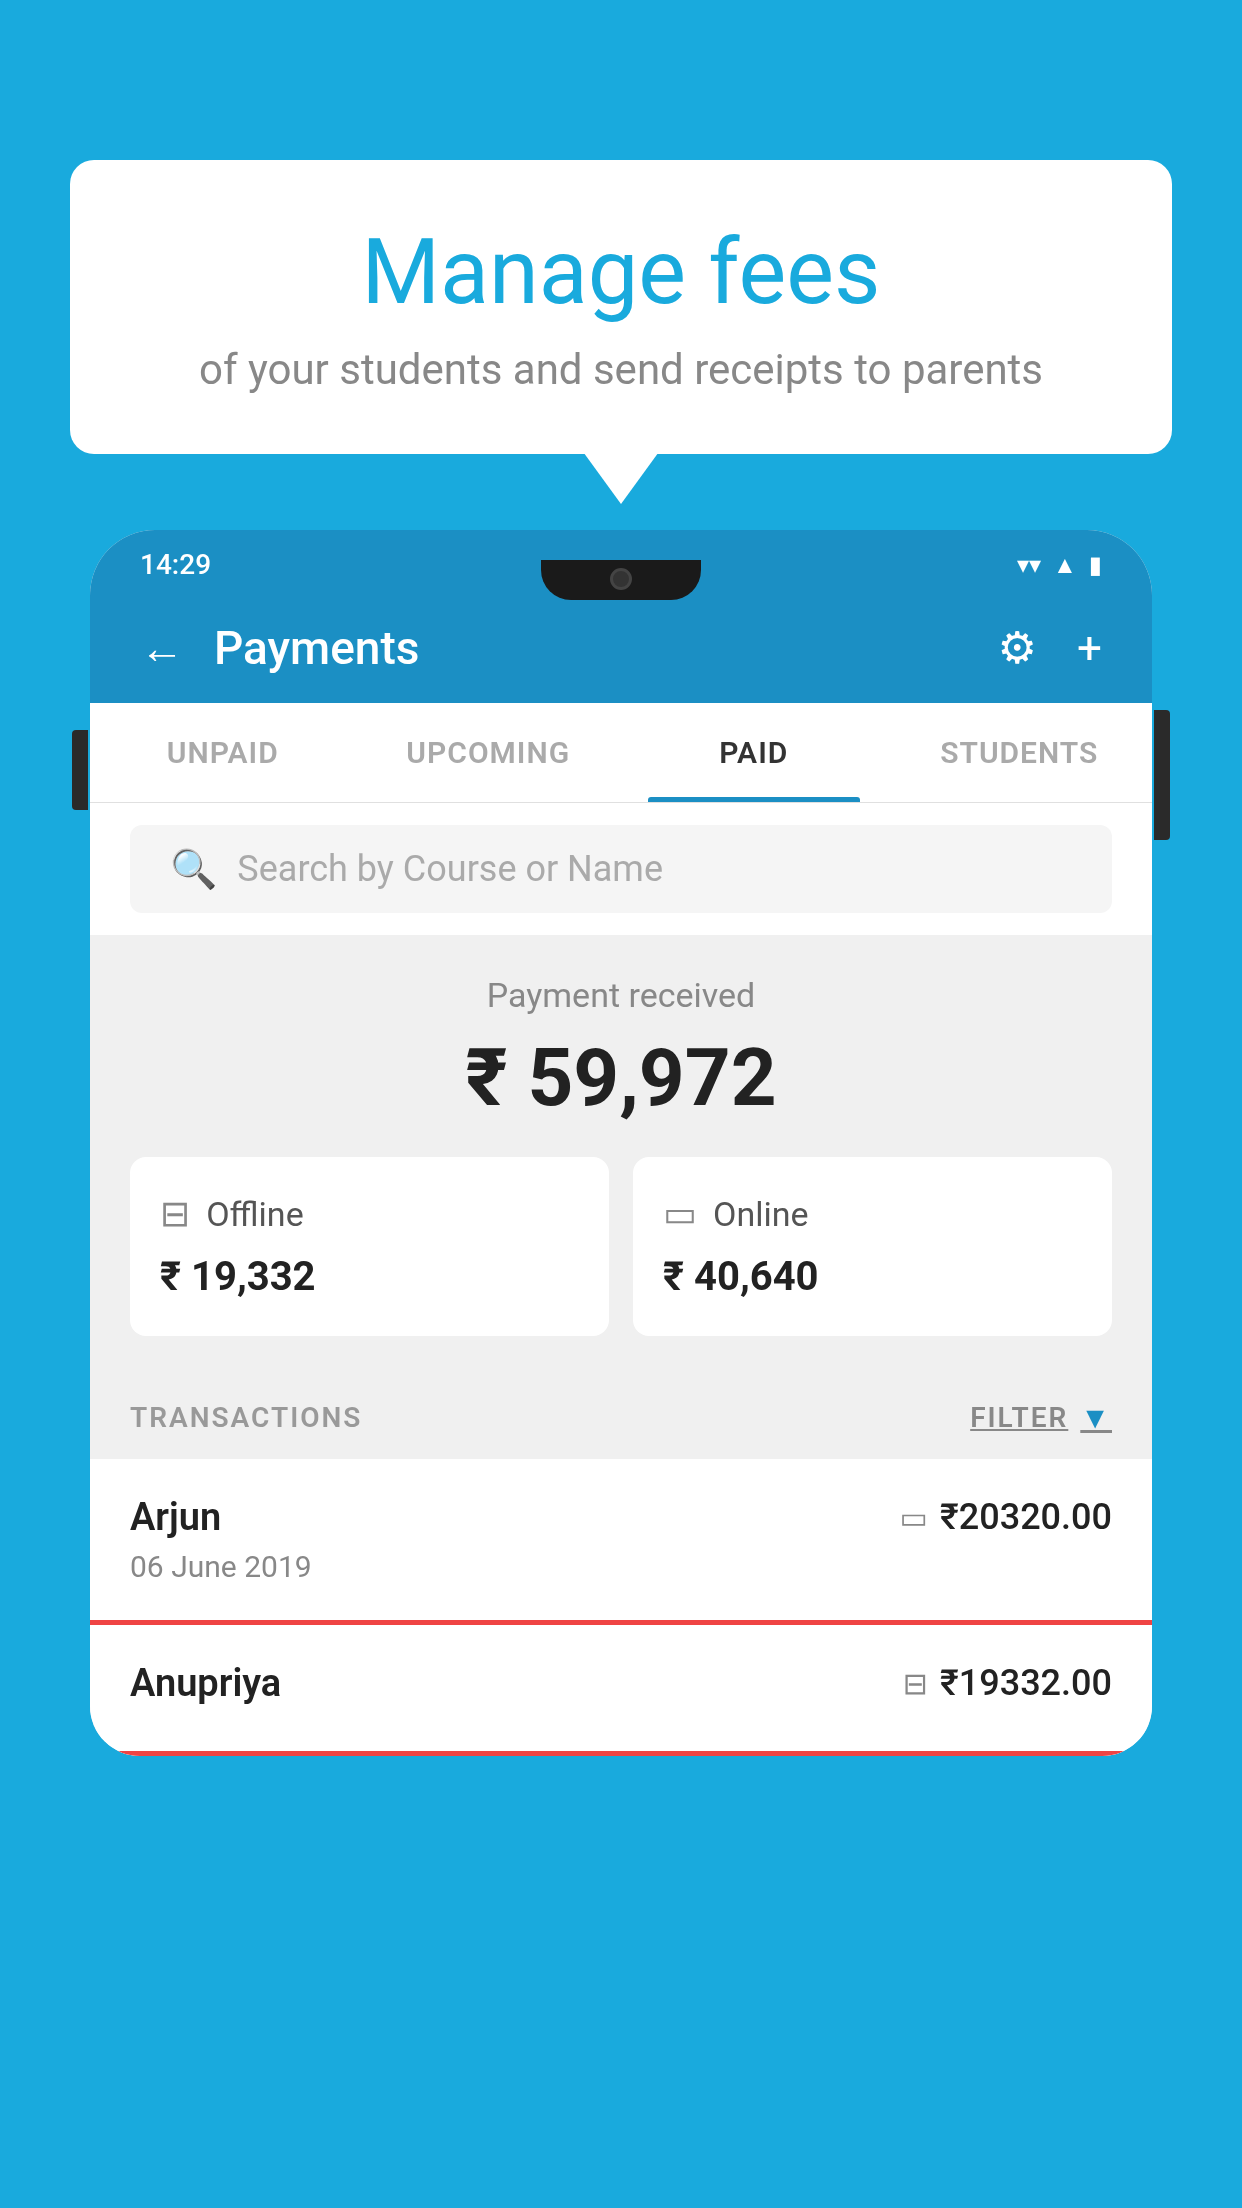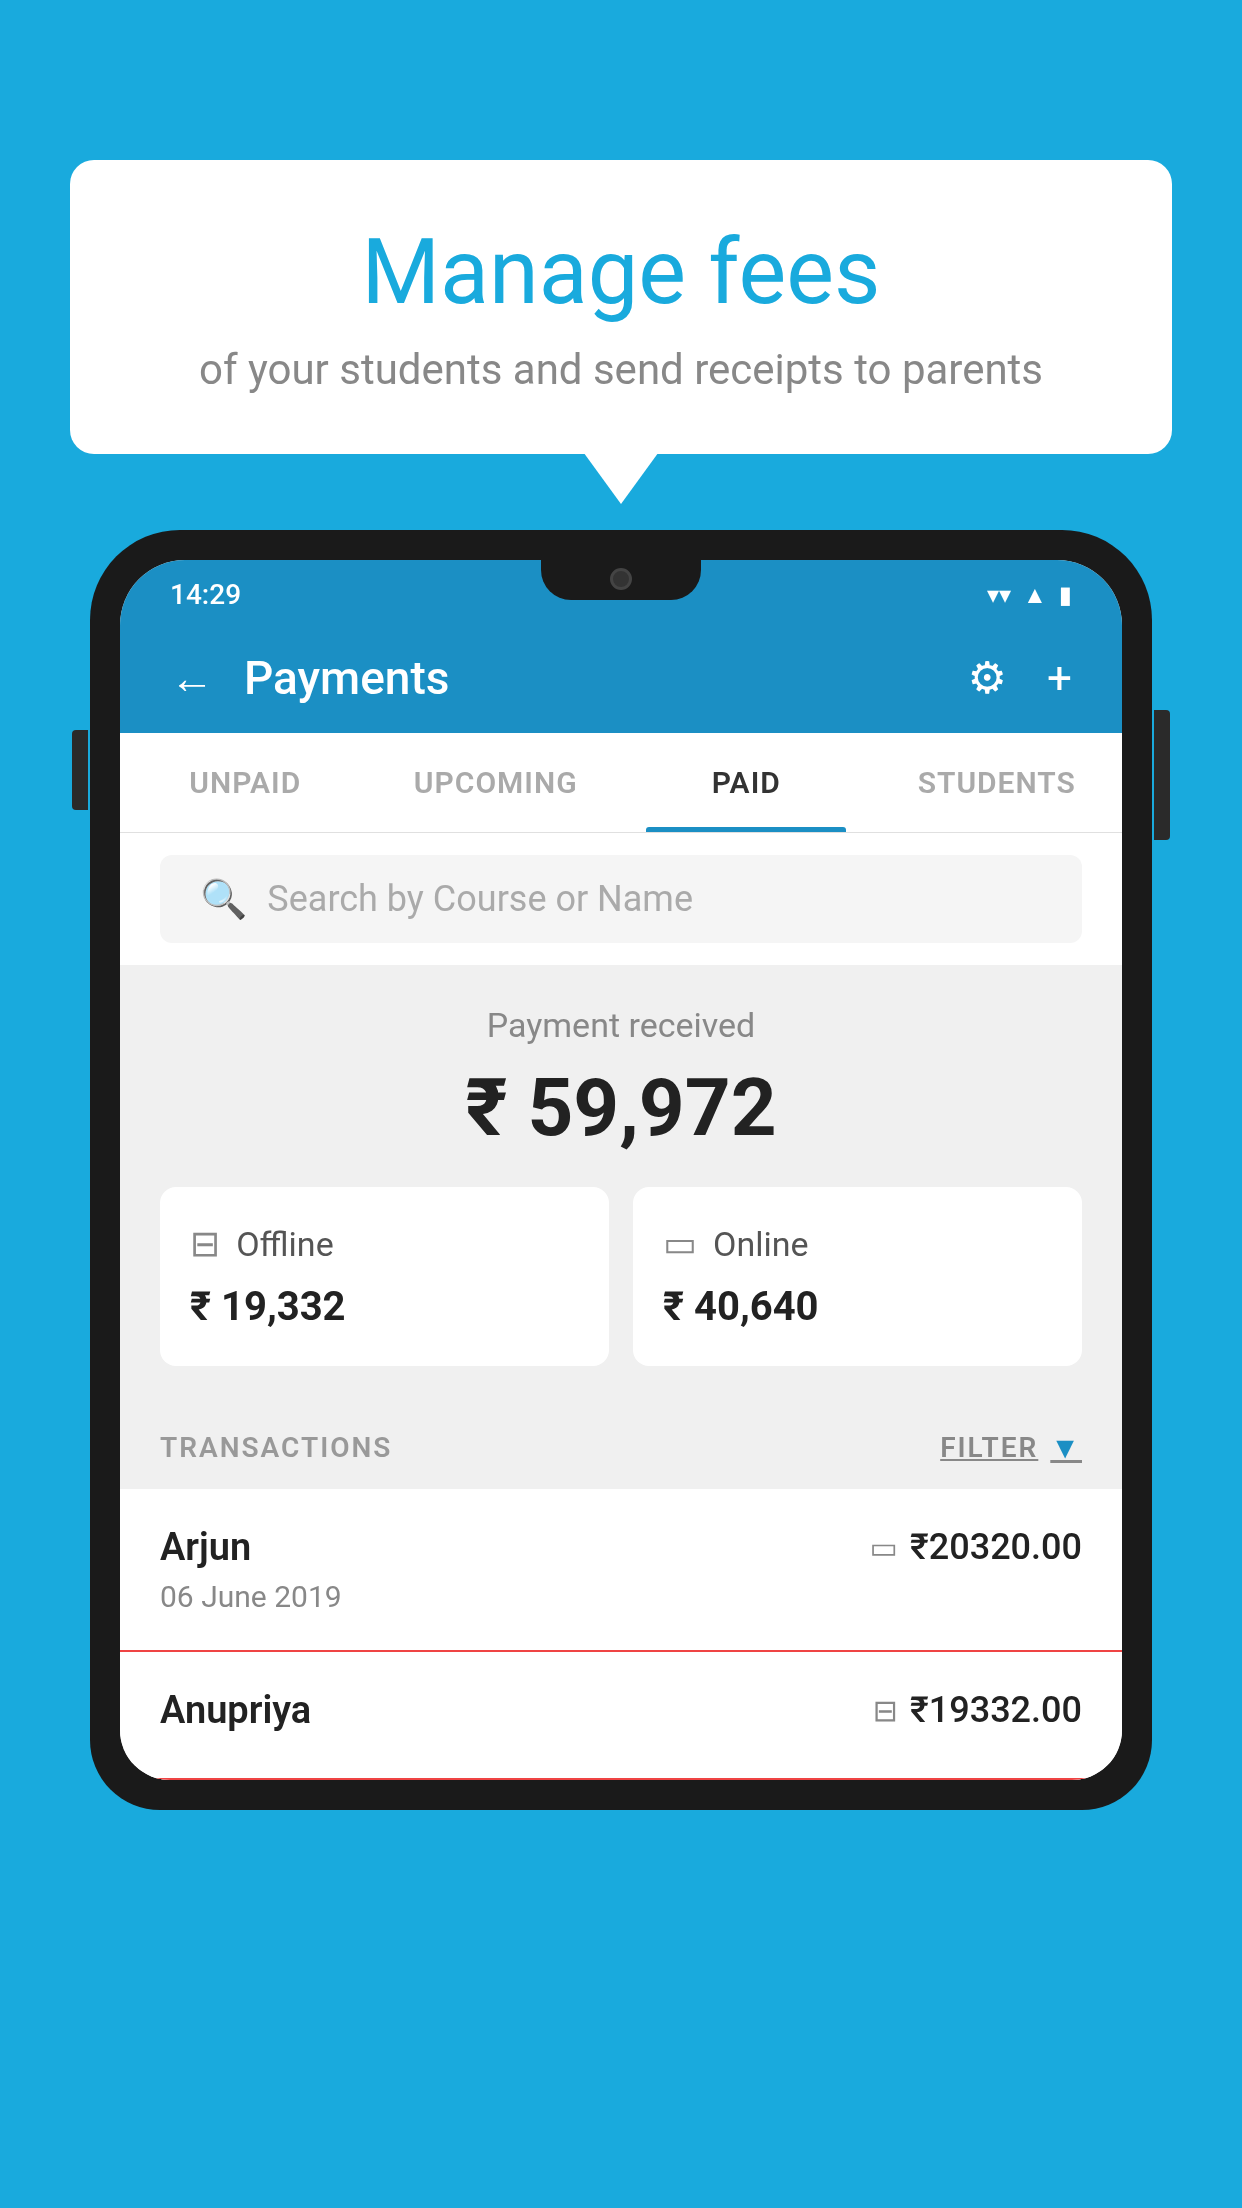--- a/index.html
+++ b/index.html
@@ -64,21 +64,20 @@
       position: absolute;
       top: 530px;
       left: 90px;
       right: 90px;
       bottom: 0;
     }
 
     .phone-frame {
       background: #1a1a1a;
       border-radius: 90px 90px 70px 70px;
-      padding: 30px;
       position: relative;
       width: 100%;
     }
 
     
     .phone-notch {
       position: absolute;
       top: 30px;
       left: 50%;
       transform: translateX(-50%);
@@ -314,21 +313,21 @@
 
     .filter-icon {
       color: #1B8FC4;
       font-size: 30px;
     }
 
     
     .transaction-item {
       background: white;
       padding: 36px 40px;
-      border-bottom: 2px solid #ef4444;
+      border-bottom: 5px solid #ef4444;
     }
 
     .transaction-top {
       display: flex;
       justify-content: space-between;
       align-items: center;
       margin-bottom: 10px;
     }
 
     .transaction-name {

